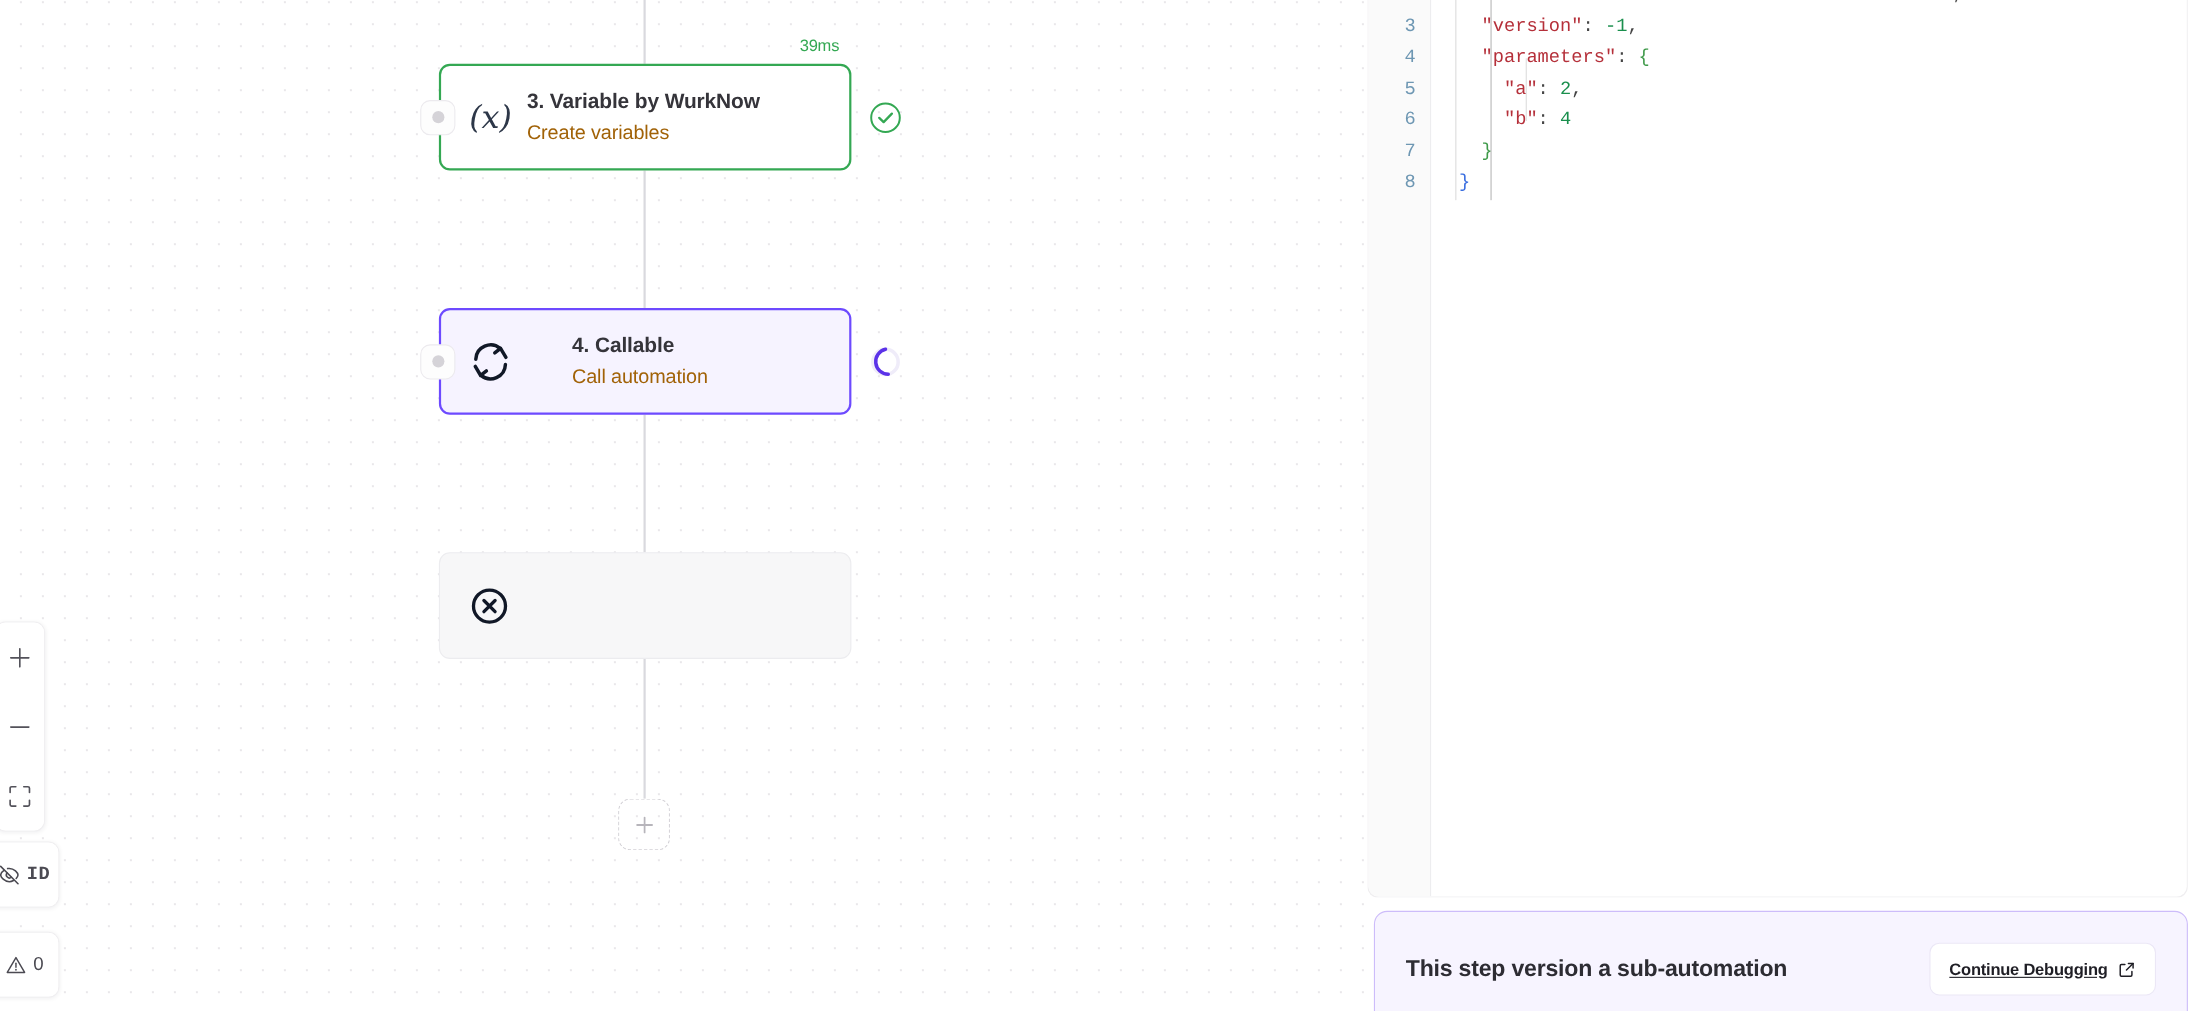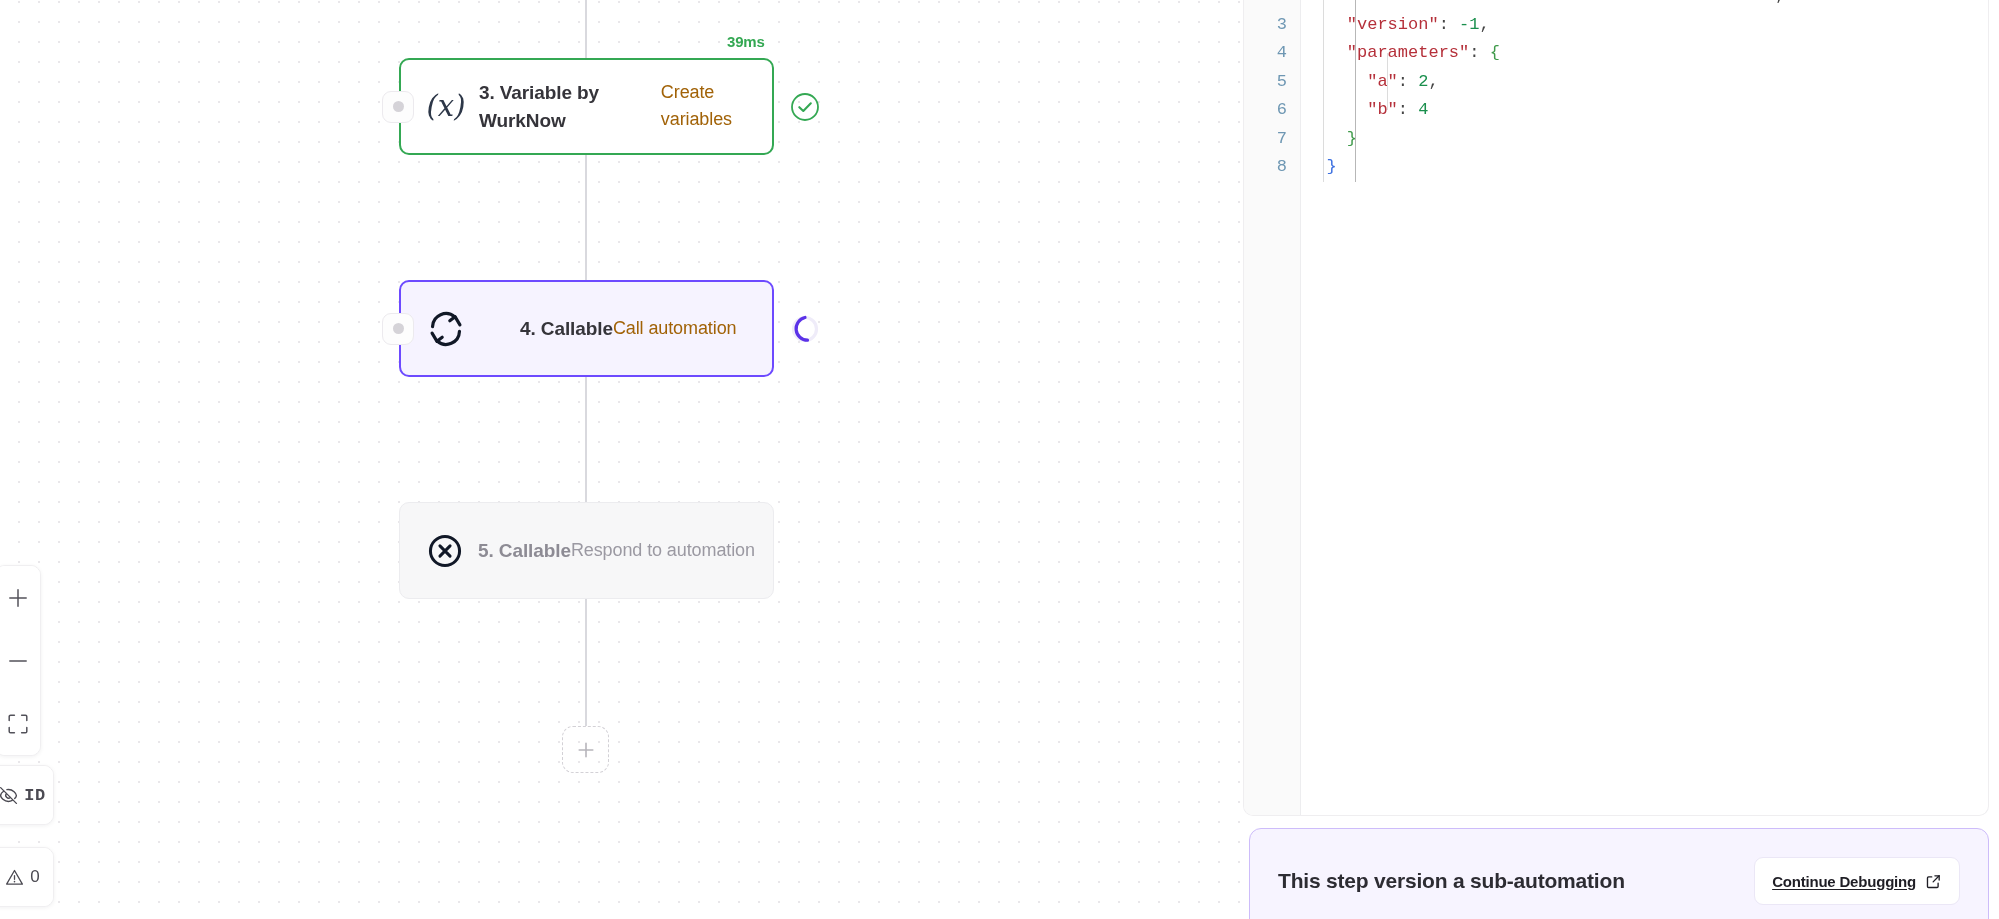--- a/index.html
+++ b/index.html
@@ -58,21 +58,21 @@
     width: 44px;
     height: 44px;
     flex: 0 0 44px;
     display: flex;
     align-items: center;
     justify-content: center;
     margin-right: 11px;
   }
   .node-text {
     display: flex;
-    flex-direction: row;
+    flex-direction: column;
     justify-content: center;
   }
   .node-title {
     font-size: 19px;
     font-weight: bold;
     color: #35343a;
     line-height: 1.45;
     letter-spacing: -0.1px;
   }
   .node-sub {
@@ -128,21 +128,21 @@
     top: 50%;
     transform: translateY(-50%);
     width: 30px;
     height: 30px;
   }
 
   
   .duration {
     position: absolute;
     font-size: 15px;
-    font-weight: bold;
+    font-weight: normal;
     color: #34a853;
     letter-spacing: -0.2px;
   }
 
   
   .add-node {
     position: absolute;
     width: 47px;
     height: 47px;
     box-sizing: border-box;
@@ -372,24 +372,20 @@
     </div>
 
     <div class="node node--idle" style="left:399px; top:502px;">
       <div class="node-icon">
         <svg width="38" height="38" viewBox="0 0 24 24" fill="none" stroke="#111827" stroke-width="1.9" stroke-linecap="round">
           <circle cx="12" cy="12" r="9.2"></circle>
           <path d="M8.8 8.8 L15.2 15.2 M15.2 8.8 L8.8 15.2"></path>
         </svg>
       </div>
 
-      <div class="node-text">
-        <div class="node-title">5. Callable</div>
-        <div class="node-sub">Respond to automation</div>
-      </div>
     </div>
 
     <div class="add-node" style="left:562px; top:726px;">
       <svg width="20" height="20" viewBox="0 0 20 20">
         <path d="M10 3.2 V16.8 M3.2 10 H16.8" stroke="#b7b5bb" stroke-width="1.6" stroke-linecap="round"></path>
       </svg>
     </div>
 
     <div class="toolbar-group" style="left:-5px; top:565px;">
       <button class="tb-btn">

